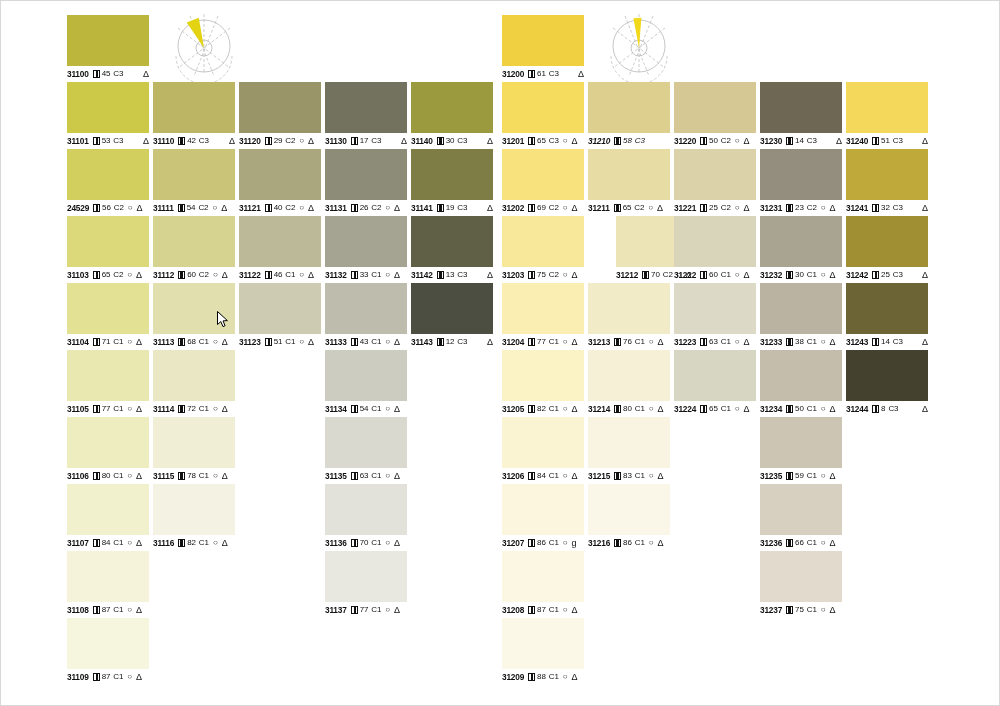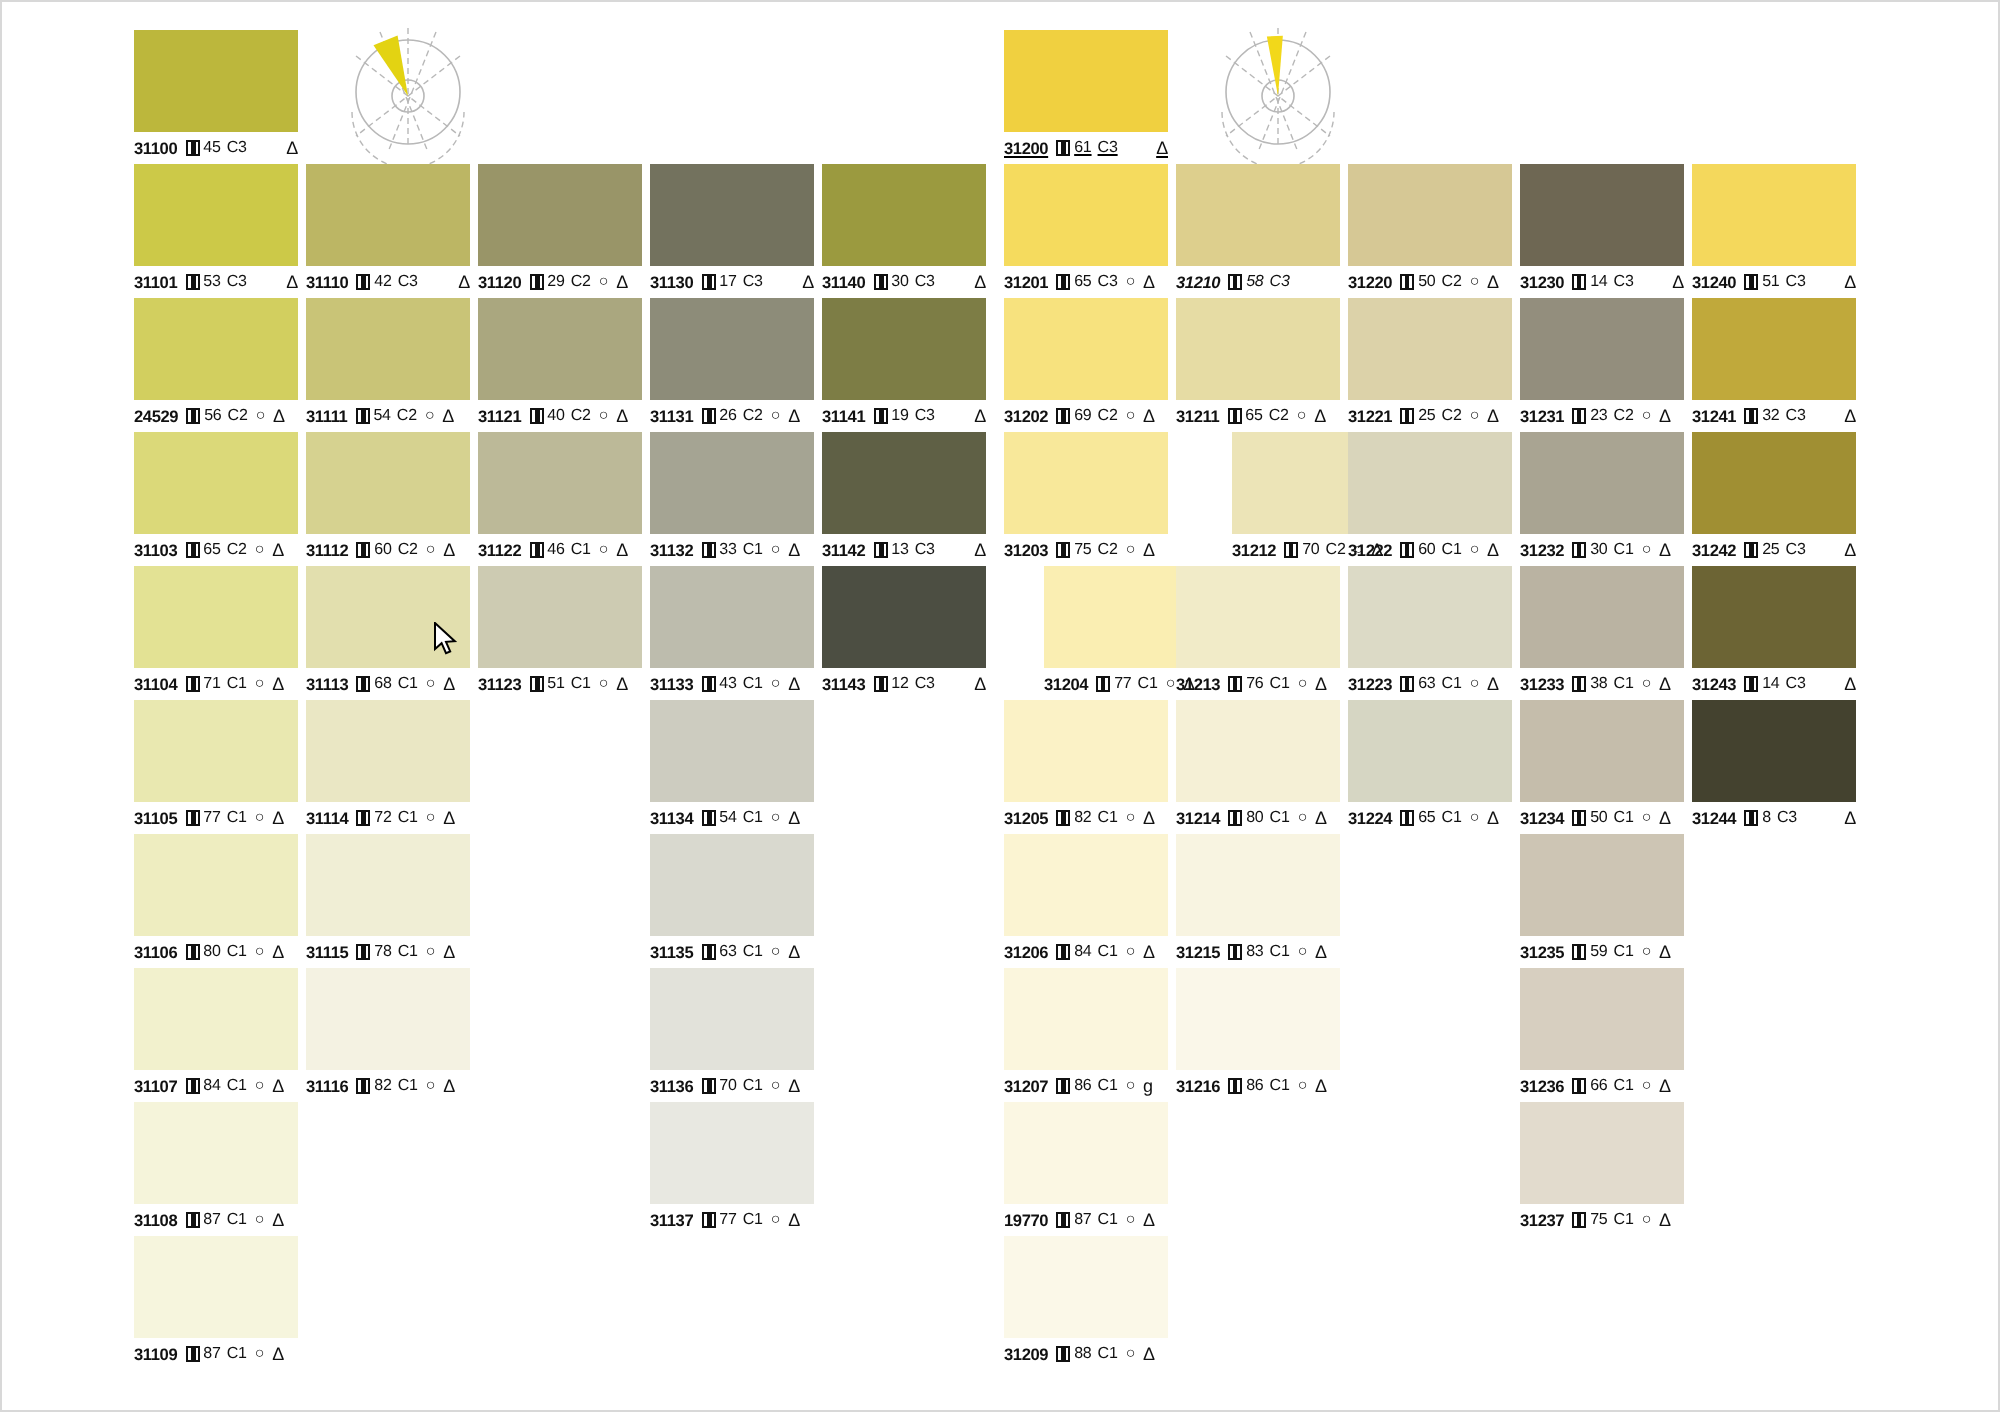--- a/index.html
+++ b/index.html
@@ -462,21 +462,21 @@
             <span class="num">12</span>
             <span class="cgrp">C3</span>
             <span class="spacer"></span>
             <span class="mark-d">Δ</span>
           </div>
         </div>
       </div>
     </div>
     <div class="block" id="block-right" style="left: 501px;">
       <div class="grid">
-        <div class="cell" style="left: 0px; top: 14px; text-decoration: underline;">
+        <div class="cell" style="left: 0px; top: 14px;">
           <div class="swatch" style="background: rgb(240, 208, 64);"></div>
           <div class="label">
             <span class="code">31200</span>
             <span class="chip"></span>
             <span class="num">61</span>
             <span class="cgrp">C3</span>
             <span class="spacer"></span>
             <span class="mark-d">Δ</span>
           </div>
         </div>
@@ -506,21 +506,21 @@
           <div class="swatch" style="background: rgb(248, 232, 154);"></div>
           <div class="label">
             <span class="code">31203</span>
             <span class="chip"></span>
             <span class="num">75</span>
             <span class="cgrp">C2</span>
             <span class="mark-o">○</span>
             <span class="mark-d">Δ</span>
           </div>
         </div>
-        <div class="cell" style="left: 0px; top: 282px; margin-left: 20px;">
+        <div class="cell" style="left: 0px; top: 282px;">
           <div class="swatch" style="background: rgb(250, 238, 178);"></div>
           <div class="label">
             <span class="code">31204</span>
             <span class="chip"></span>
             <span class="num">77</span>
             <span class="cgrp">C1</span>
             <span class="mark-o">○</span>
             <span class="mark-d">Δ</span>
           </div>
         </div>
@@ -553,21 +553,21 @@
             <span class="chip"></span>
             <span class="num">86</span>
             <span class="cgrp">C1</span>
             <span class="mark-o">○</span>
             <span class="mark-d">g</span>
           </div>
         </div>
         <div class="cell" style="left: 0px; top: 550px;">
           <div class="swatch" style="background: rgb(251, 247, 227);"></div>
           <div class="label">
-            <span class="code">19770</span>
+            <span class="code">31208</span>
             <span class="chip"></span>
             <span class="num">87</span>
             <span class="cgrp">C1</span>
             <span class="mark-o">○</span>
             <span class="mark-d">Δ</span>
           </div>
         </div>
         <div class="cell" style="left: 0px; top: 617px;">
           <div class="swatch" style="background: rgb(251, 248, 232);"></div>
           <div class="label">

